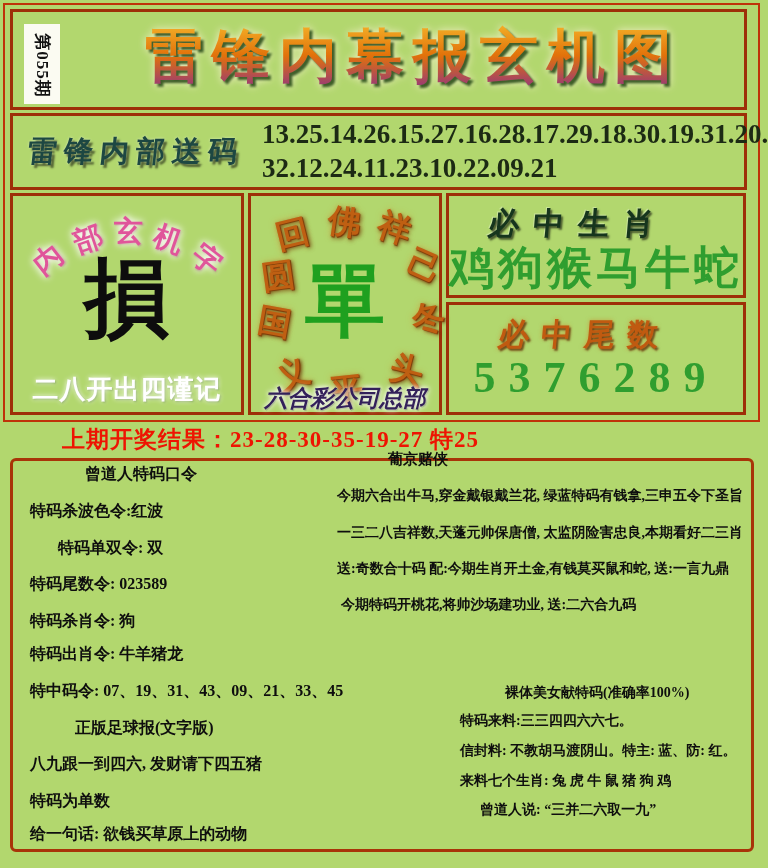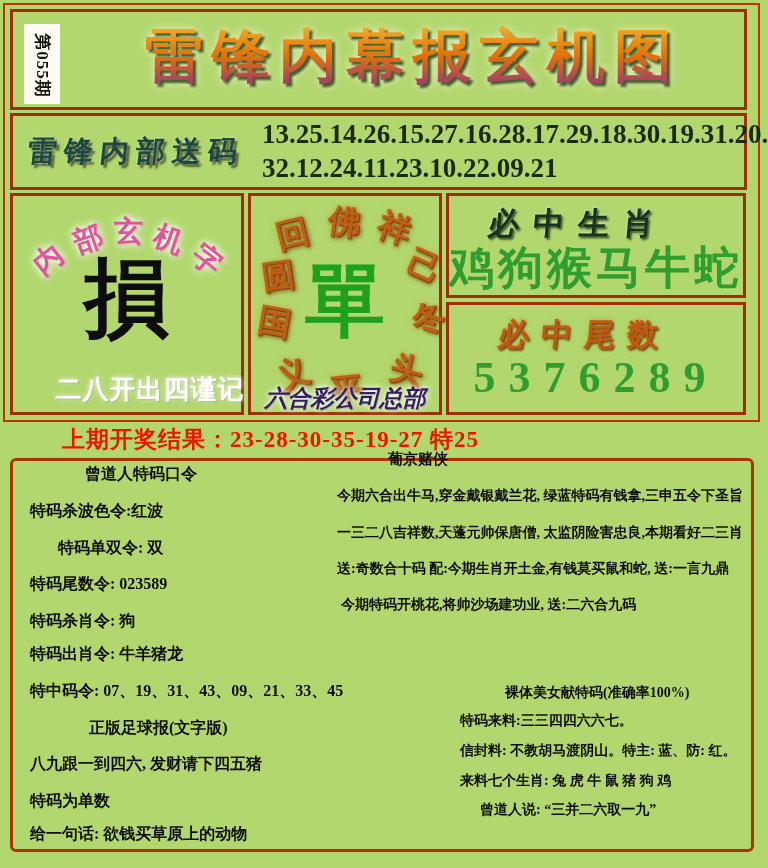--- a/index.html
+++ b/index.html
@@ -28,21 +28,21 @@
   .callig-teal{color:#1d4742;font-weight:bold;
        text-shadow:3px 3px 2px rgba(0,0,0,.55),0 0 3px rgba(255,255,255,.45);}
   #codes-label{left:28px;top:132px;font-size:29px;letter-spacing:7px;transform:skewX(-6deg);}
   .code-line{left:262px;font-size:27px;font-weight:bold;color:#1c2a14;white-space:nowrap;}
   
   #word-box{left:10px;top:193px;width:234px;height:222px;}
   .arc-char{position:absolute;font-size:29px;font-weight:bold;color:#e0559a;
        text-shadow:0 0 6px #fff,0 0 10px #fff,1px 1px 2px rgba(130,25,70,.5);}
   #big-word{left:10px;top:240px;width:234px;text-align:center;font-size:86px;
        font-weight:bold;color:#0d0d0d;}
-  #word-footer{left:10px;top:372px;width:280px;text-align:center;font-size:26px;
+  #word-footer{left:10px;top:372px;width:234px;text-align:center;font-size:26px;
        font-weight:bold;color:#fff;letter-spacing:1px;white-space:nowrap;
        text-shadow:0 0 5px #fff,1px 1px 2px rgba(40,80,20,.4);}
   #single-box{left:248px;top:193px;width:194px;height:222px;}
   .ring-char{position:absolute;font-size:33px;font-weight:bold;color:#bf5f12;
        text-shadow:1px 1px 1px #7d3a08,2px 2px 4px rgba(95,45,5,.75),0 0 6px rgba(225,145,45,.6);}
   #single-word{left:248px;top:248px;width:194px;text-align:center;font-size:80px;
        font-weight:bold;color:#1fa01f;font-family:"Liberation Sans","DejaVu Sans",sans-serif;}
   #single-footer{left:248px;top:383px;width:194px;text-align:center;font-size:23px;
        font-weight:bold;font-style:italic;color:#33205a;white-space:nowrap;
        text-shadow:0 0 4px #fff,0 0 7px #fff,1px 1px 1px rgba(0,0,0,.4);}
@@ -120,21 +120,21 @@
 
   <div class="box" id="bottom-box"></div>
 
   <div class="bl" style="left:85px;top:464px;">曾道人特码口令</div>
   <div class="bl" style="left:30px;top:501px;">特码杀波色令:红波</div>
   <div class="bl" style="left:30px;top:538px;margin-left:28px;">特码单双令: 双</div>
   <div class="bl" style="left:30px;top:574px;">特码尾数令: 023589</div>
   <div class="bl" style="left:30px;top:611px;">特码杀肖令: 狗</div>
   <div class="bl" style="left:30px;top:644px;">特码出肖令: 牛羊猪龙</div>
   <div class="bl" style="left:30px;top:681px;">特中码令: 07、19、31、43、09、21、33、45</div>
-  <div class="bl" style="left:89px;top:718px;">正版足球报(文字版)</div>
+  <div class="bl" style="left:75px;top:718px;">正版足球报(文字版)</div>
   <div class="bl" style="left:30px;top:754px;">八九跟一到四六, 发财请下四五猪</div>
   <div class="bl" style="left:30px;top:791px;">特码为单数</div>
   <div class="bl" style="left:30px;top:824px;">给一句话: 欲钱买草原上的动物</div>
 
   <div class="br" style="left:388px;top:450px;font-size:15px;">葡京赌侠</div>
   <div class="br" style="left:337px;top:487px;">今期六合出牛马,穿金戴银戴兰花, 绿蓝特码有钱拿,三申五令下圣旨</div>
   <div class="br" style="left:337px;top:524px;">一三二八吉祥数,天蓬元帅保唐僧, 太监阴险害忠良,本期看好二三肖</div>
   <div class="br" style="left:337px;top:560px;">送:奇数合十码 配:今期生肖开土金,有钱莫买鼠和蛇, 送:一言九鼎</div>
   <div class="br" style="left:341px;top:596px;">今期特码开桃花,将帅沙场建功业, 送:二六合九码</div>
   <div class="br" style="left:505px;top:684px;">裸体美女献特码(准确率100%)</div>

